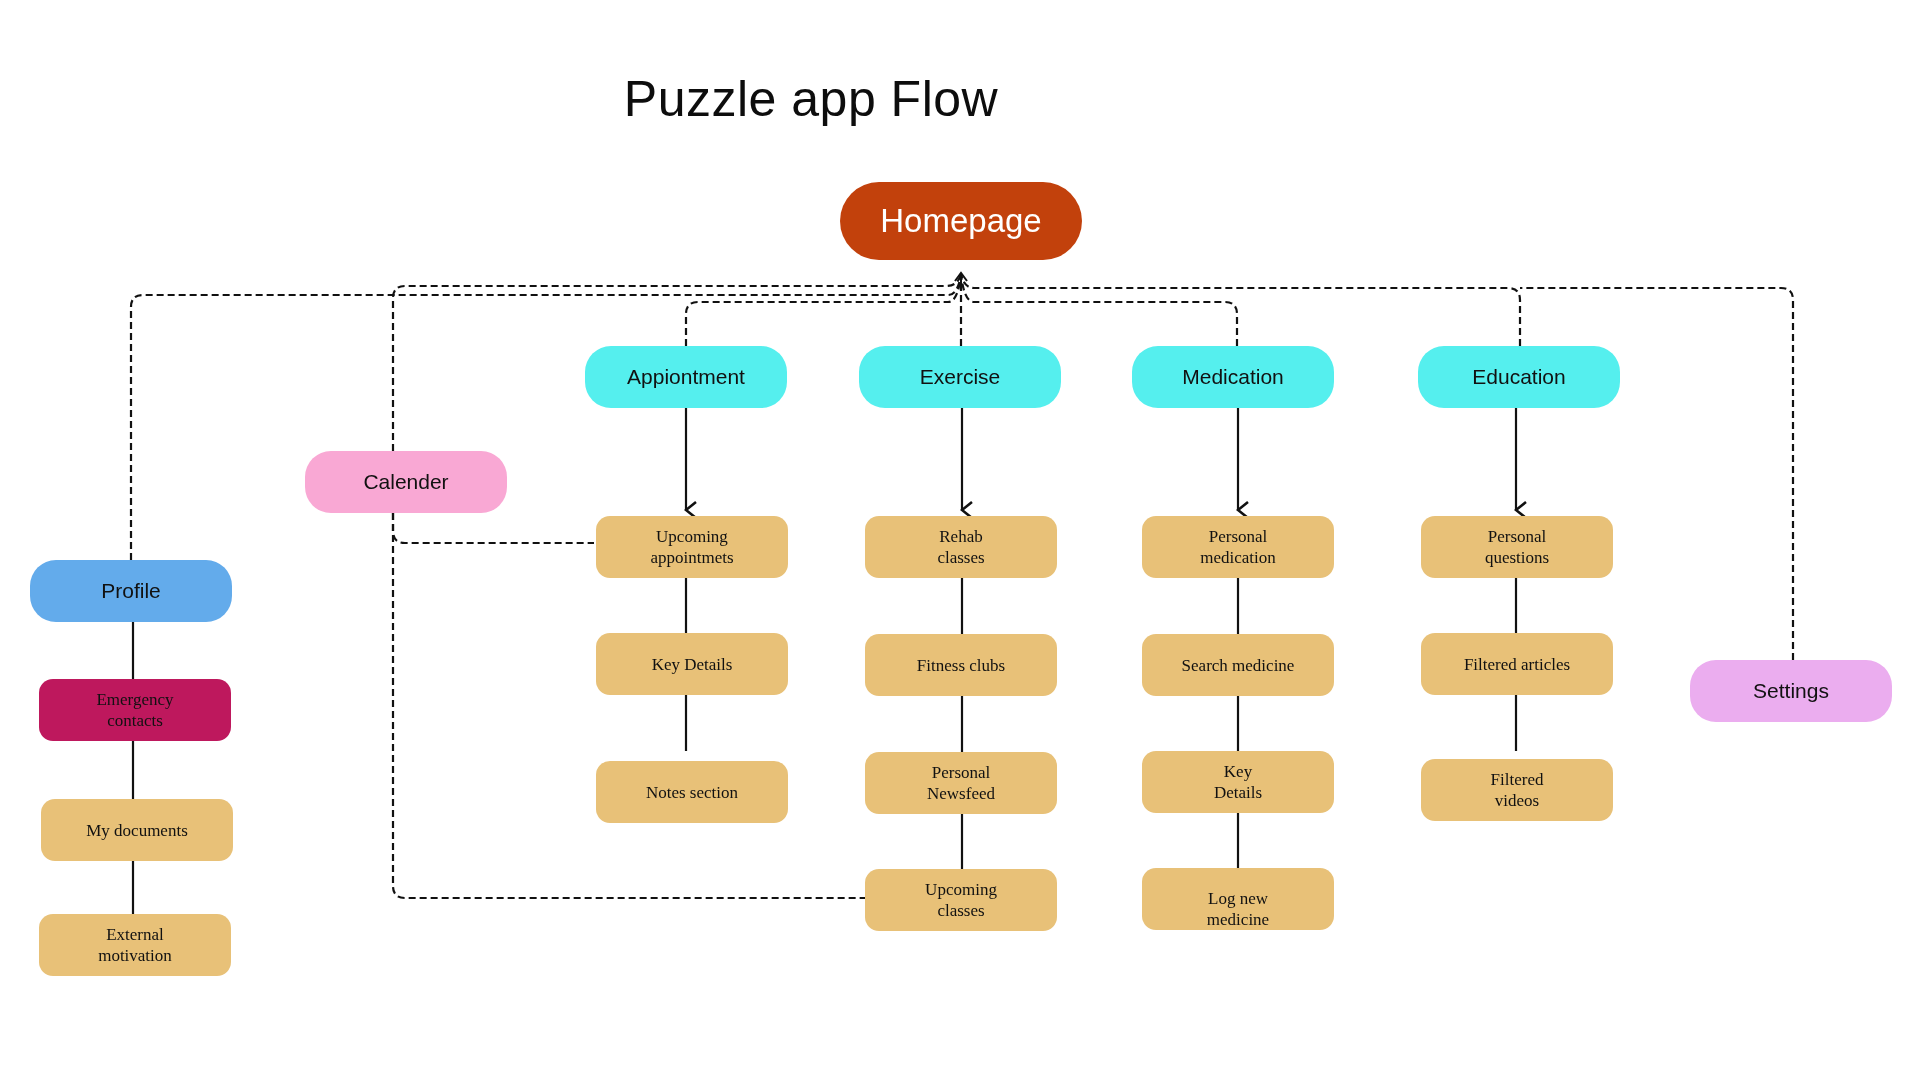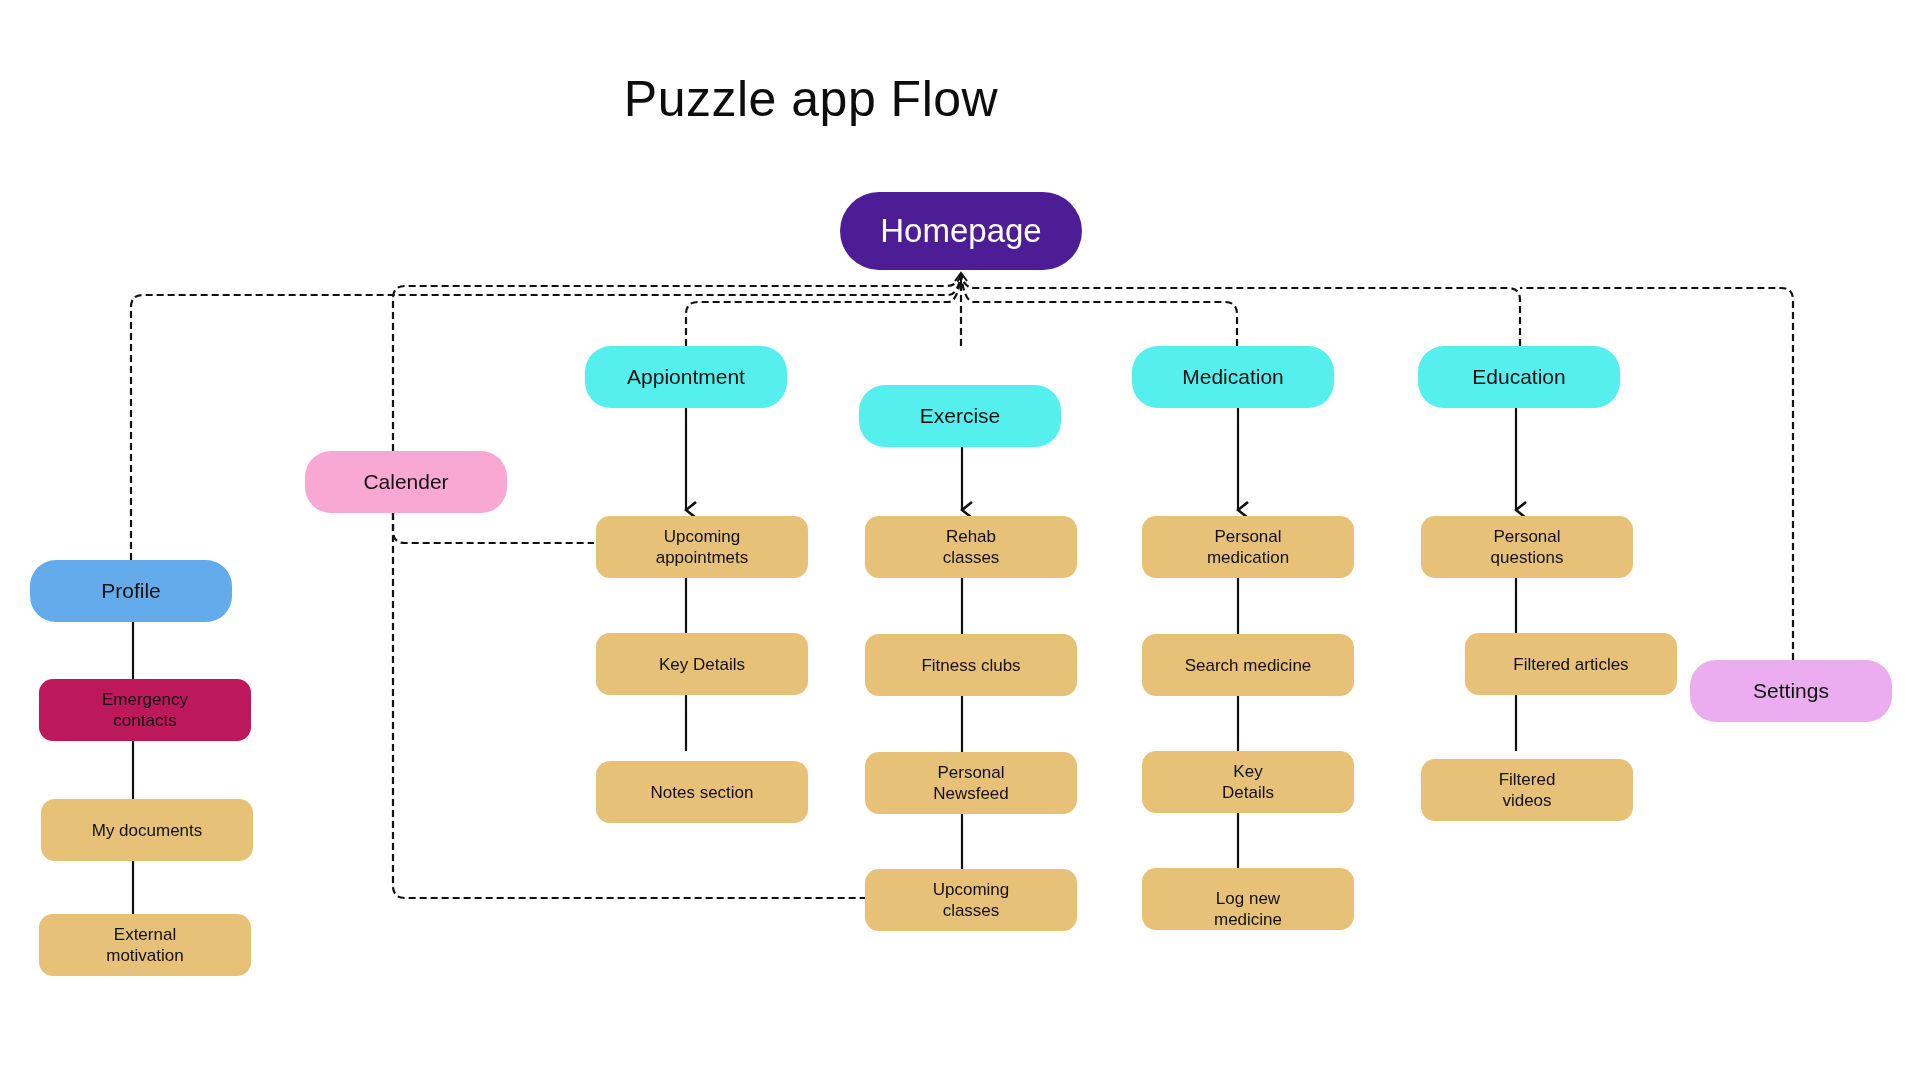--- a/index.html
+++ b/index.html
@@ -6,21 +6,21 @@
   body { width: 1920px; height: 1082px; position: relative; overflow: hidden;
          font-family: "Liberation Sans", "DejaVu Sans", sans-serif; color: #111; }
   #title { position: absolute; left: 0; width: 1622px; top: 70px; text-align: center;
            font-size: 50px; font-weight: 400; color: #0d0d0d; letter-spacing: 0.5px; }
   #links { position: absolute; left: 0; top: 0; width: 1920px; height: 1082px; }
   .node { position: absolute; display: flex; align-items: center; justify-content: center;
           text-align: center; box-sizing: border-box; cursor: pointer; }
   .node span { white-space: pre-line; }
   .pill { border-radius: 26px; font-size: 21px; height: 62px; width: 202px; }
   .home { border-radius: 40px; font-size: 33px; color: #fff; }
-  .sub { border-radius: 14px; font-size: 17px; line-height: 21px; height: 62px; width: 212px; background: #E8C178; }
+  .sub { border-radius: 14px; font-size: 17px; line-height: 21px; height: 62px; width: 192px; background: #E8C178; font-family: Liberation Serif, serif; }
 </style>
 </head>
 <body>
 
 <div id="title">Puzzle app Flow</div>
 
 <svg id="links" xmlns="http://www.w3.org/2000/svg">
   <defs>
     <marker id="arrowhead" viewBox="0 0 20 20" refX="10" refY="18" markerWidth="20" markerHeight="20" orient="auto-start-reverse" markerUnits="userSpaceOnUse">
       <path d="M2,8 L10,18 L18,8" fill="none" stroke="#111" stroke-width="2.6"></path>
@@ -55,21 +55,21 @@
       <line x1="1238" x2="1238" y1="813" y2="868"></line>
       <line x1="1516" x2="1516" y1="408" y2="510" marker-end="url(#arrowhead)"></line>
       <line x1="1516" x2="1516" y1="578" y2="633"></line>
       <line x1="1516" x2="1516" y1="695" y2="751"></line>
       <line x1="133" x2="133" y1="622" y2="679"></line>
       <line x1="133" x2="133" y1="741" y2="799"></line>
       <line x1="133" x2="133" y1="861" y2="914"></line>
     </g>
 </svg>
 
-<div class="node home" id="homepage" style="left: 840px; top: 192px; width: 242px; height: 78px; background: #4c1d95;">
+<div class="node home" id="homepage" style="left: 840px; top: 182px; width: 242px; height: 78px; background: #c2410c;">
   <span>Homepage</span>
 </div>
 
 <div class="node pill" id="calendar" style="left: 305px; top: 451px; background: #f9a8d4;">
   <span>Calender</span>
 </div>
 
 <div class="node pill" id="profile" style="left: 30px; top: 560px; background: rgb(99, 171, 235);">
   <span>Profile</span>
 </div>
@@ -92,21 +92,21 @@
   <span>Upcoming
 appointmets</span>
 </div>
 <div class="node sub" style="left: 596px; top: 633px; background: rgb(232, 193, 120);">
   <span>Key Details</span>
 </div>
 <div class="node sub" style="left: 596px; top: 751px; background: rgb(232, 193, 120); margin-top: 10px;">
   <span>Notes section</span>
 </div>
 
-<div class="node pill sect" style="left: 859px; top: 346px; background: rgb(85, 239, 238); margin-top: 39px;">
+<div class="node pill sect" style="left: 859px; top: 346px; background: rgb(85, 239, 238);">
   <span>Exercise</span>
 </div>
 <div class="node sub" style="left: 865px; top: 516px; background: rgb(232, 193, 120);">
   <span>Rehab
 classes</span>
 </div>
 <div class="node sub" style="left: 865px; top: 634px; background: rgb(232, 193, 120);">
   <span>Fitness clubs</span>
 </div>
 <div class="node sub" style="left: 865px; top: 752px; background: rgb(232, 193, 120);">
@@ -137,21 +137,21 @@
 medicine</span>
 </div>
 
 <div class="node pill sect" style="left: 1418px; top: 346px; background: rgb(85, 239, 238);">
   <span>Education</span>
 </div>
 <div class="node sub" style="left: 1421px; top: 516px; background: rgb(232, 193, 120);">
   <span>Personal
 questions</span>
 </div>
-<div class="node sub" style="left: 1421px; top: 633px; background: rgb(232, 193, 120); margin-left: 44px;">
+<div class="node sub" style="left: 1421px; top: 633px; background: rgb(232, 193, 120);">
   <span>Filtered articles</span>
 </div>
 <div class="node sub" style="left: 1421px; top: 751px; background: rgb(232, 193, 120); margin-top: 8px;">
   <span>Filtered
 videos</span>
 </div>
 
 <div class="node pill" id="settings" style="left: 1690px; top: 660px; background: rgb(235, 173, 239);">
   <span>Settings</span>
 </div>

